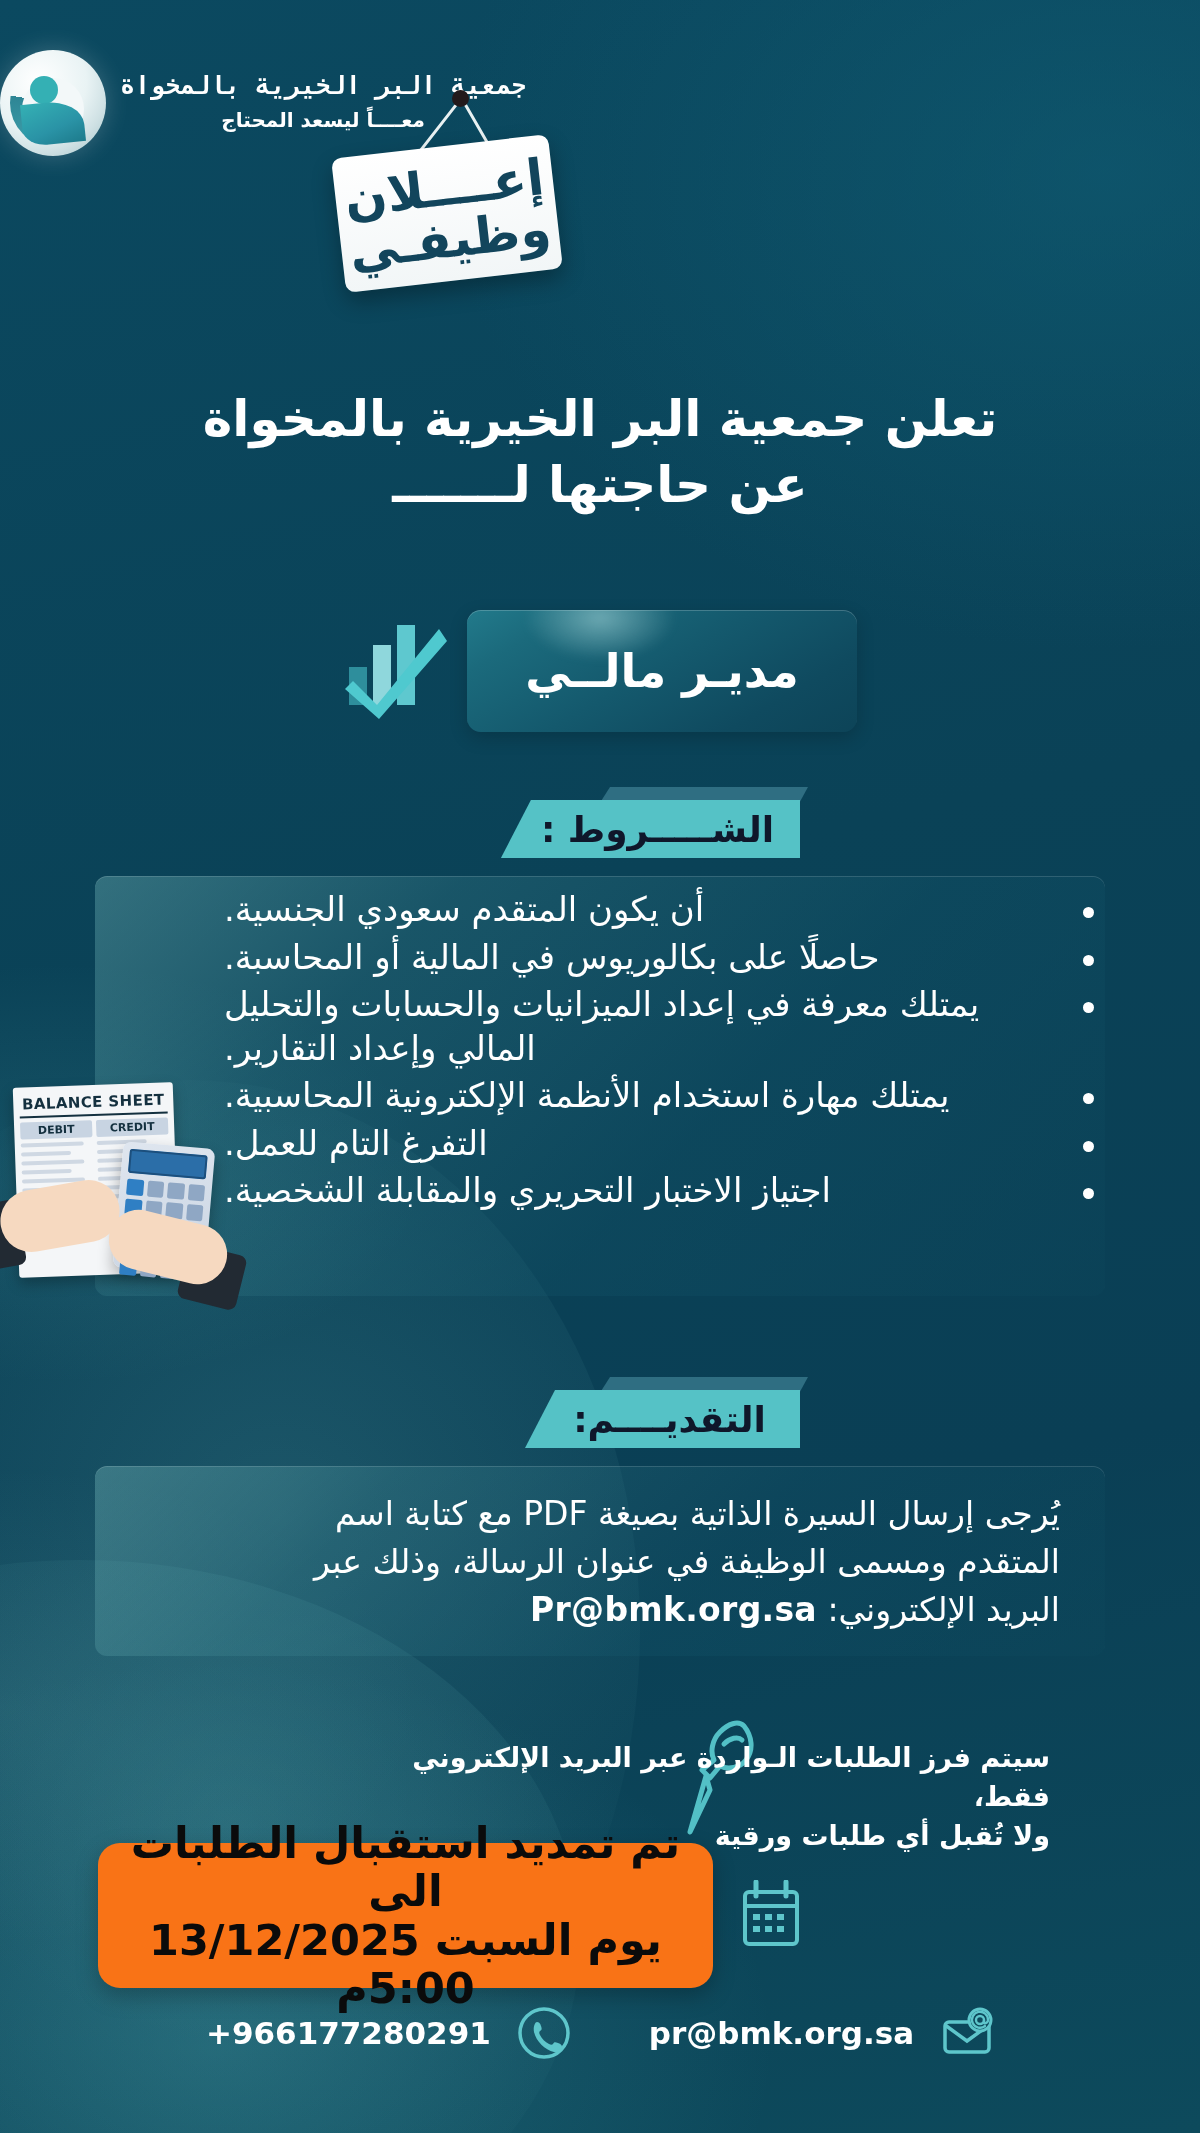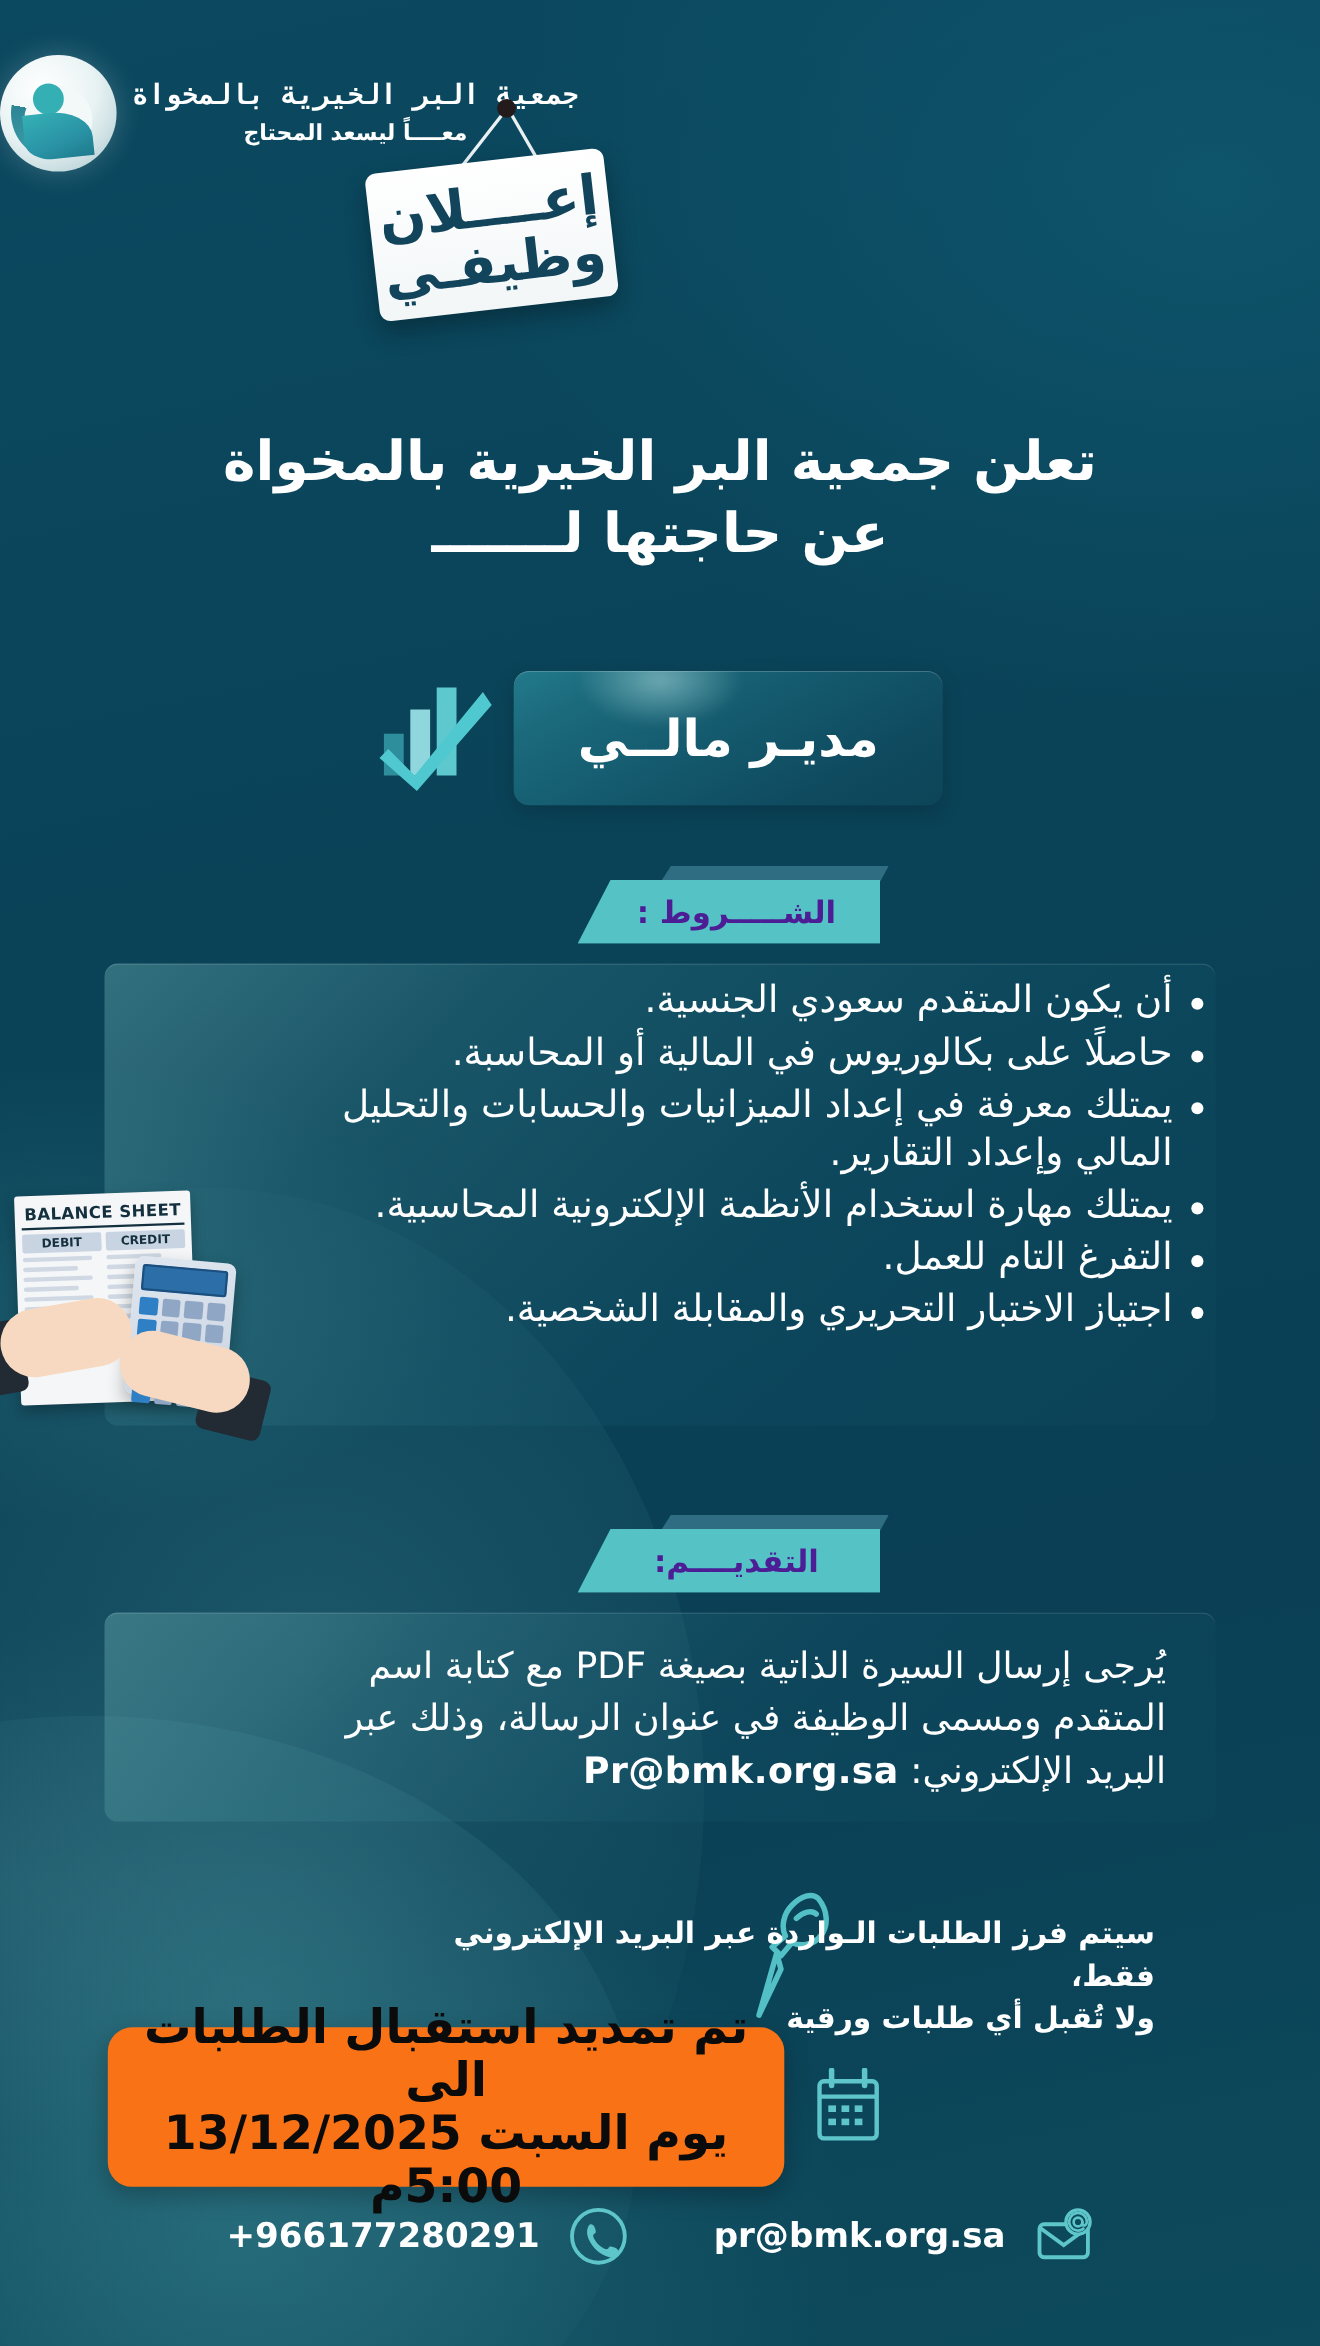--- a/index.html
+++ b/index.html
@@ -148,39 +148,39 @@
   }
   .ribbon .plate{
     position:relative; height:58px; min-width:275px;
     background:#55c2c6;
     clip-path:polygon(30px 0, 100% 0, 100% 100%, 0 100%);
     display:flex; align-items:center; justify-content:center;
     padding:0 26px 0 40px;
     box-shadow:0 6px 16px rgba(0,0,0,.16);
   }
   .ribbon .plate span{
-    color:#4c1d95; font-size:28px; font-weight:700; letter-spacing:0;
+    color:#0f172a; font-size:36px; font-weight:700; letter-spacing:0;
     white-space:nowrap;
   }
   #ribbon-conditions{ top:800px; right:400px; }
   #ribbon-apply{ top:1390px; right:400px; }
 
   
   .panel{
     position:absolute;
     background:linear-gradient(135deg, rgba(131,200,200,.34) 0%, rgba(77,153,162,.22) 26%, rgba(24,96,117,.20) 60%, rgba(14,74,94,.22) 100%);
     border-radius:12px;
     box-shadow:inset 0 1px 0 rgba(255,255,255,.14);
   }
   #panel-conditions{ left:95px; top:876px; width:1010px; height:420px; }
   #panel-apply{ left:95px; top:1466px; width:1010px; height:190px; }
 
   .cond-list{
     position:absolute; top:888px; right:96px; width:880px;
-    direction:rtl; color:#ffffff; text-align:right;
+    direction:rtl; color:#ffffff; text-align:left;
     font-size:34px; line-height:1.28; list-style:none;
   }
   .cond-list li{
     position:relative; padding-right:38px; margin-bottom:4px;
   }
   .cond-list li::before{
     content:""; position:absolute; right:10px; top:19px;
     width:11px; height:11px; border-radius:50%; background:#ffffff;
   }
 

